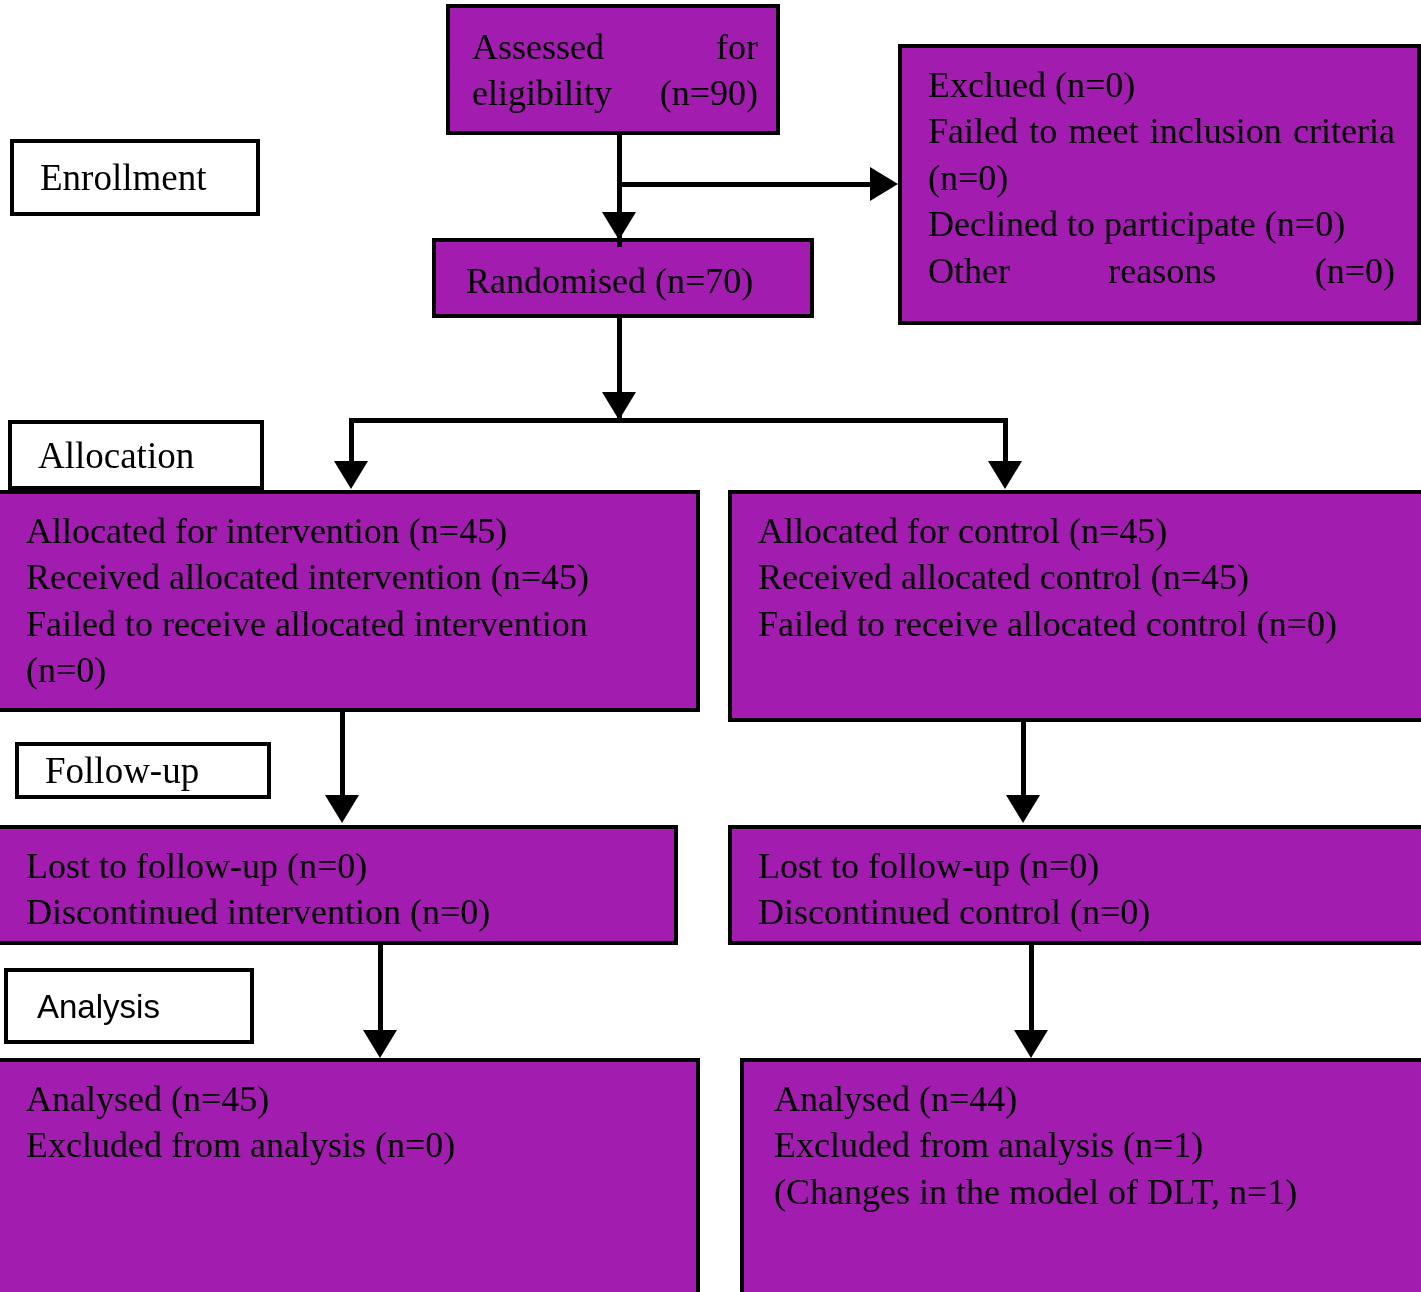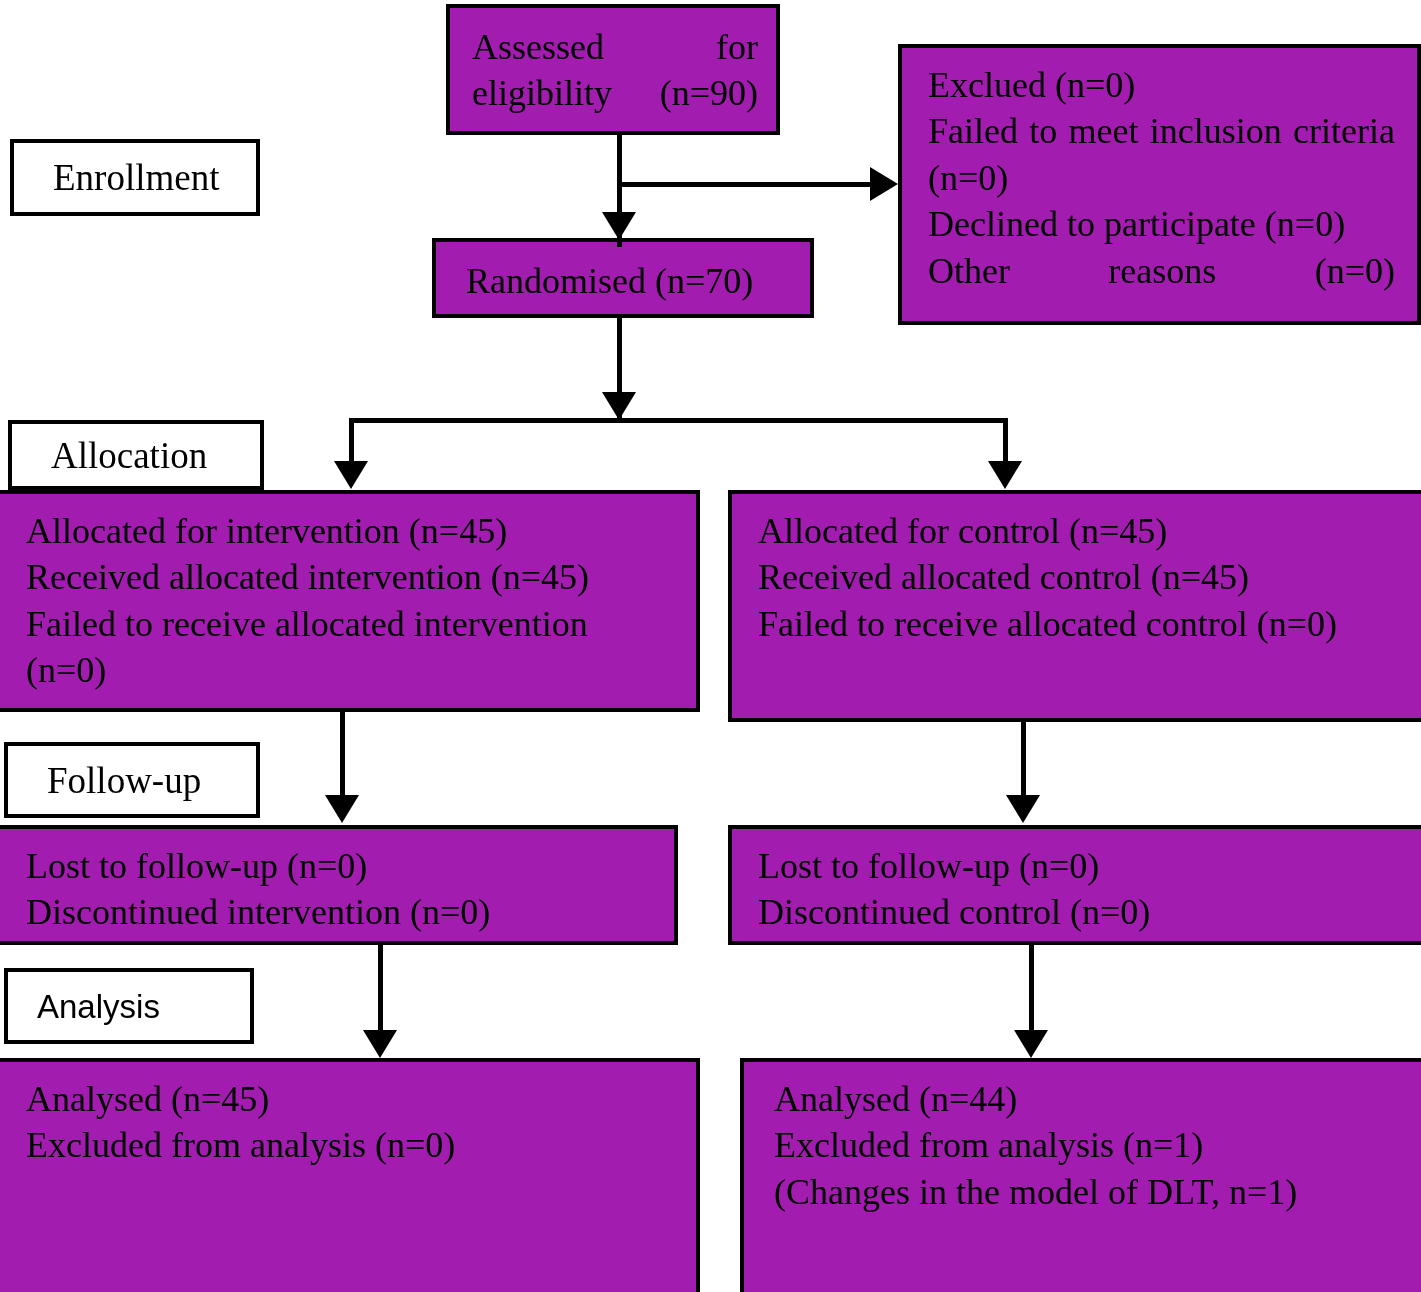--- a/index.html
+++ b/index.html
@@ -36,21 +36,21 @@
     position: absolute;
     box-sizing: border-box;
     border: 4px solid #000000;
     background: #ffffff;
     display: flex;
     align-items: center;
   }
   .stage-label .txt {
     font-size: 37px;
     line-height: 1;
-    padding-left: 39px;
+    padding-left: 26px;
     letter-spacing: 0px;
   }
   .stage-label.sans .txt {
     font-family: "Liberation Sans", "DejaVu Sans", sans-serif;
     font-size: 33px;
     padding-left: 29px;
   }
 
   
   .content-box .txt {
@@ -101,21 +101,21 @@
 <div id="canvas">
 
   <div class="stage-label" style="left:10px; top:139px; width:250px; height:77px;">
     <span class="txt">Enrollment</span>
   </div>
 
   <div class="stage-label" style="left:8px; top:420px; width:256px; height:70px;">
     <span class="txt">Allocation</span>
   </div>
 
-  <div class="stage-label" style="left:4px; top:742px; width:256px; height:76px;">
+  <div class="stage-label" style="left:15px; top:742px; width:256px; height:57px;">
     <span class="txt">Follow-up</span>
   </div>
 
   <div class="stage-label sans" style="left:4px; top:968px; width:250px; height:76px;">
     <span class="txt">Analysis</span>
   </div>
 
   <div class="box content-box pad-a justify" style="left:446px; top:4px; width:334px; height:131px;">
     <span class="txt">Assessed for eligibility (n=90)</span>
   </div>

